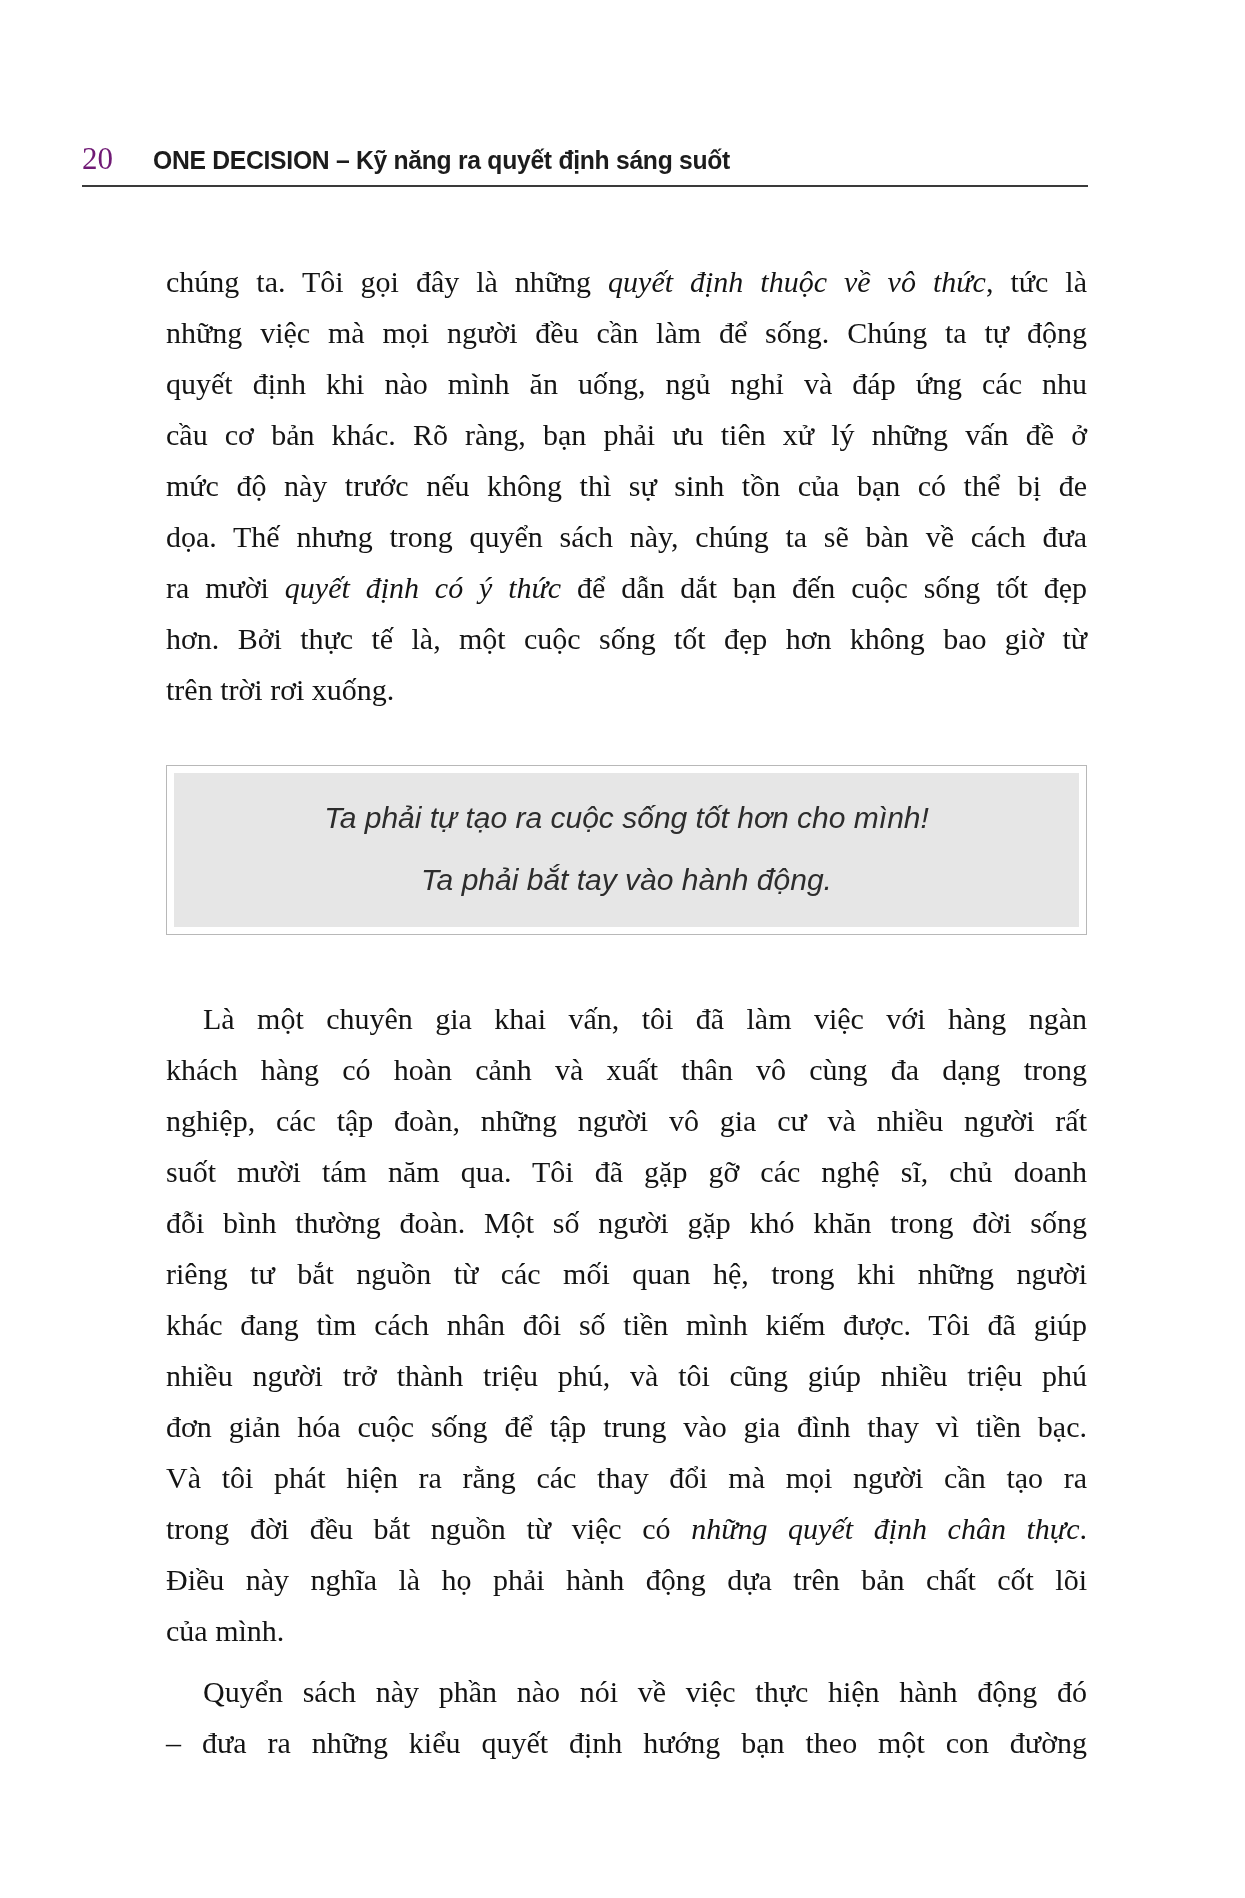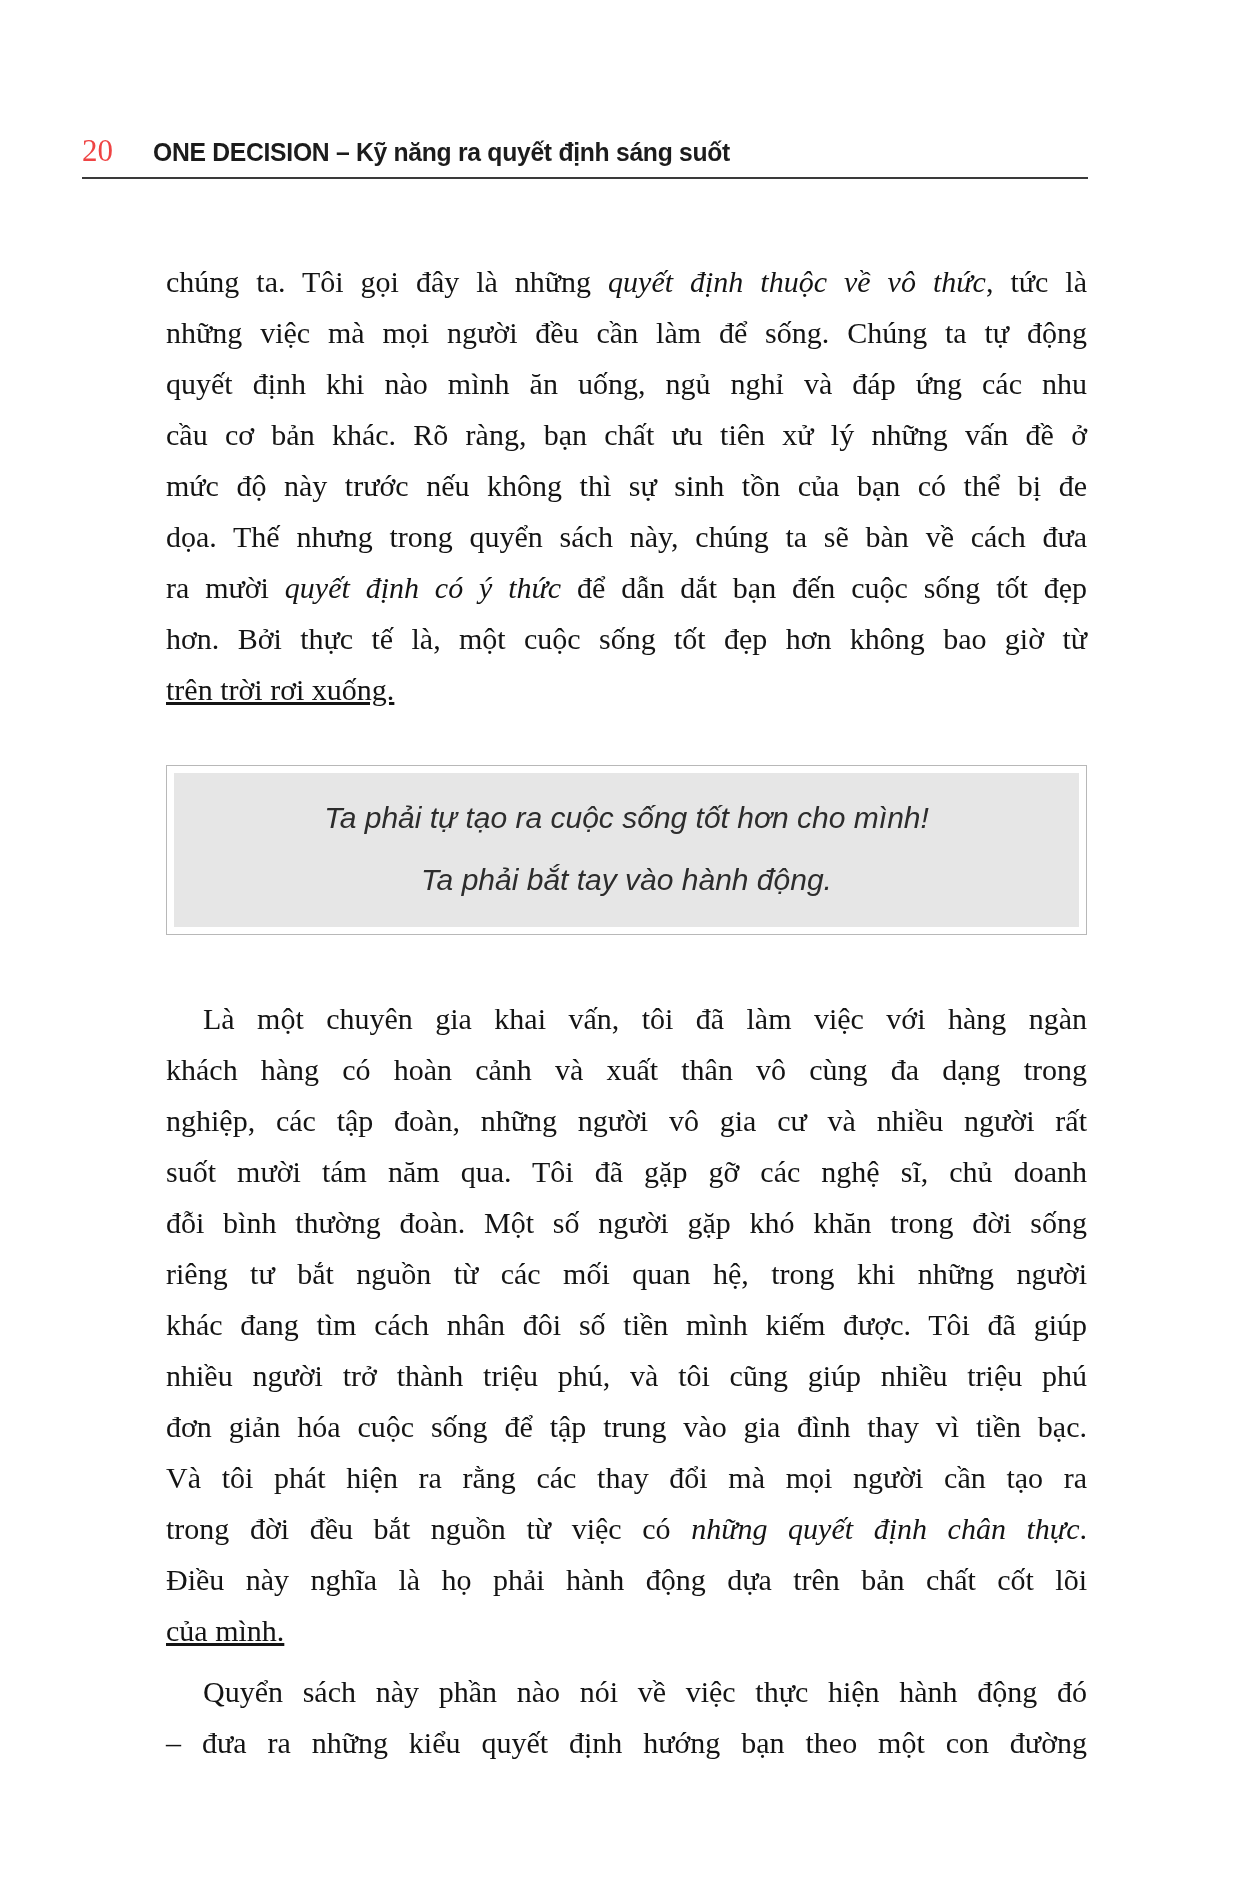--- a/index.html
+++ b/index.html
@@ -24,21 +24,22 @@
     width: 1006px;
     display: flex;
     align-items: baseline;
     border-bottom: 2px solid #3a3a3a;
     padding-bottom: 9px;
   }
   .page-number {
     font-family: "Liberation Serif", "DejaVu Serif", serif;
     font-size: 31px;
     line-height: 34px;
-    color: #ef4444;
+    color: #701a75;
+    margin-top: 8px;
   }
   .header-title {
     margin-left: 40px;
     font-family: "Liberation Sans", "DejaVu Sans", sans-serif;
     font-weight: bold;
     font-size: 26px;
     line-height: 32px;
     letter-spacing: -0.3px;
     color: #1c1c1c;
     transform: scaleX(0.95);
@@ -57,21 +58,20 @@
     font-size: 30px;
     line-height: 51px;
     text-align: justify;
     text-align-last: justify;
     white-space: nowrap;
     color: #141414;
   }
   .line.last {
     text-align: right;
     text-align-last: left;
-    text-decoration: underline;
   }
   .line.indent { text-indent: 37px; }
   .it { font-style: italic; }
   
   .quote-box {
     margin: 50px 0 58px 0;
     border: 1px solid var(--quote-border, #b8b8b8);
     background: #ffffff;
     padding: 7px;
   }
@@ -97,21 +97,21 @@
     <span class="page-number">20</span>
     <span class="header-title">ONE DECISION – Kỹ năng ra quyết định sáng suốt</span>
   </div>
 
   <div class="body-text">
 
     <div class="para">
         <div class="line"><span>chúng ta. Tôi gọi đây là những </span><span class="it">quyết định thuộc về vô thức</span><span>, tức là</span></div>
         <div class="line"><span>những việc mà mọi người đều cần làm để sống. Chúng ta tự động</span></div>
         <div class="line"><span>quyết định khi nào mình ăn uống, ngủ nghỉ và đáp ứng các nhu</span></div>
-        <div class="line"><span>cầu cơ bản khác. Rõ ràng, bạn chất ưu tiên xử lý những vấn đề ở</span></div>
+        <div class="line"><span>cầu cơ bản khác. Rõ ràng, bạn phải ưu tiên xử lý những vấn đề ở</span></div>
         <div class="line"><span>mức độ này trước nếu không thì sự sinh tồn của bạn có thể bị đe</span></div>
         <div class="line"><span>dọa. Thế nhưng trong quyển sách này, chúng ta sẽ bàn về cách đưa</span></div>
         <div class="line"><span>ra mười </span><span class="it">quyết định có ý thức</span><span> để dẫn dắt bạn đến cuộc sống tốt đẹp</span></div>
         <div class="line"><span>hơn. Bởi thực tế là, một cuộc sống tốt đẹp hơn không bao giờ từ</span></div>
         <div class="line last"><span>trên trời rơi xuống.</span></div>
       </div>
 
     <div class="quote-box">
       <div class="quote-inner">
         <div class="quote-line">Ta phải tự tạo ra cuộc sống tốt hơn cho mình!</div>

